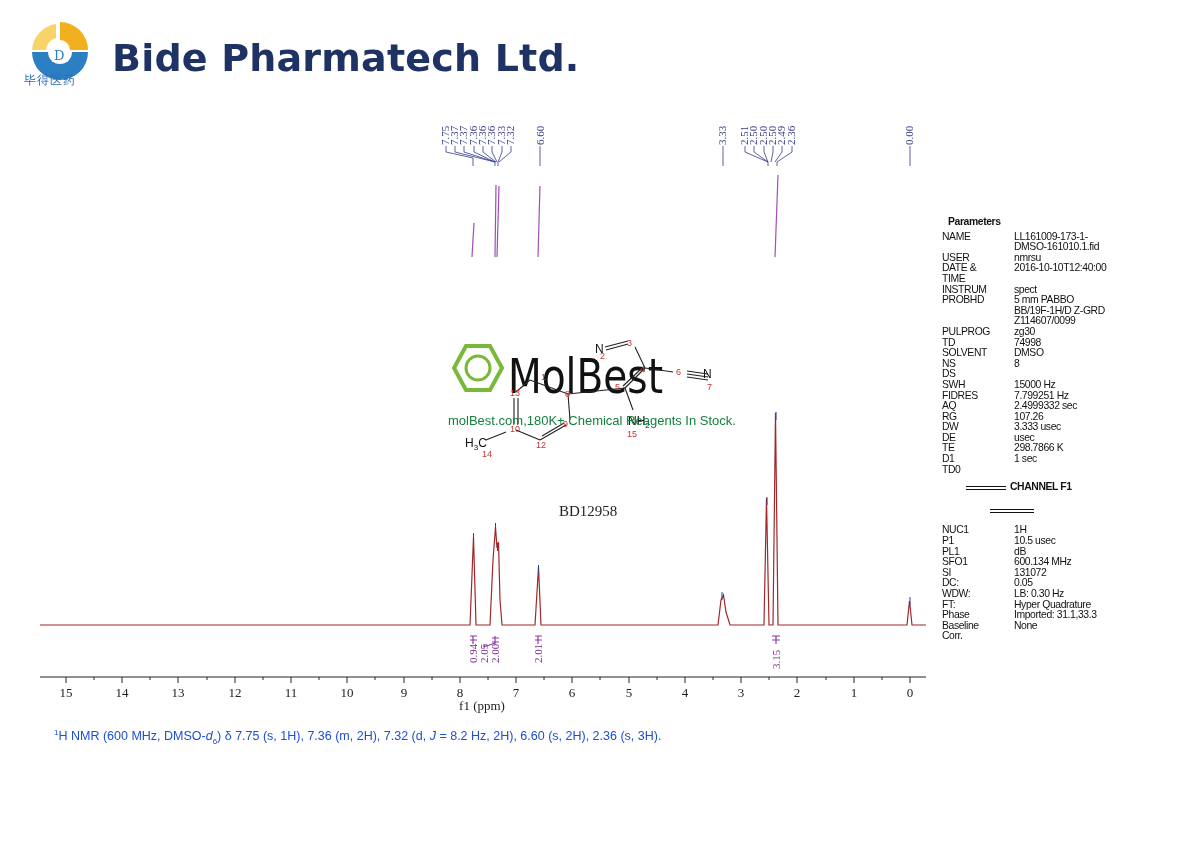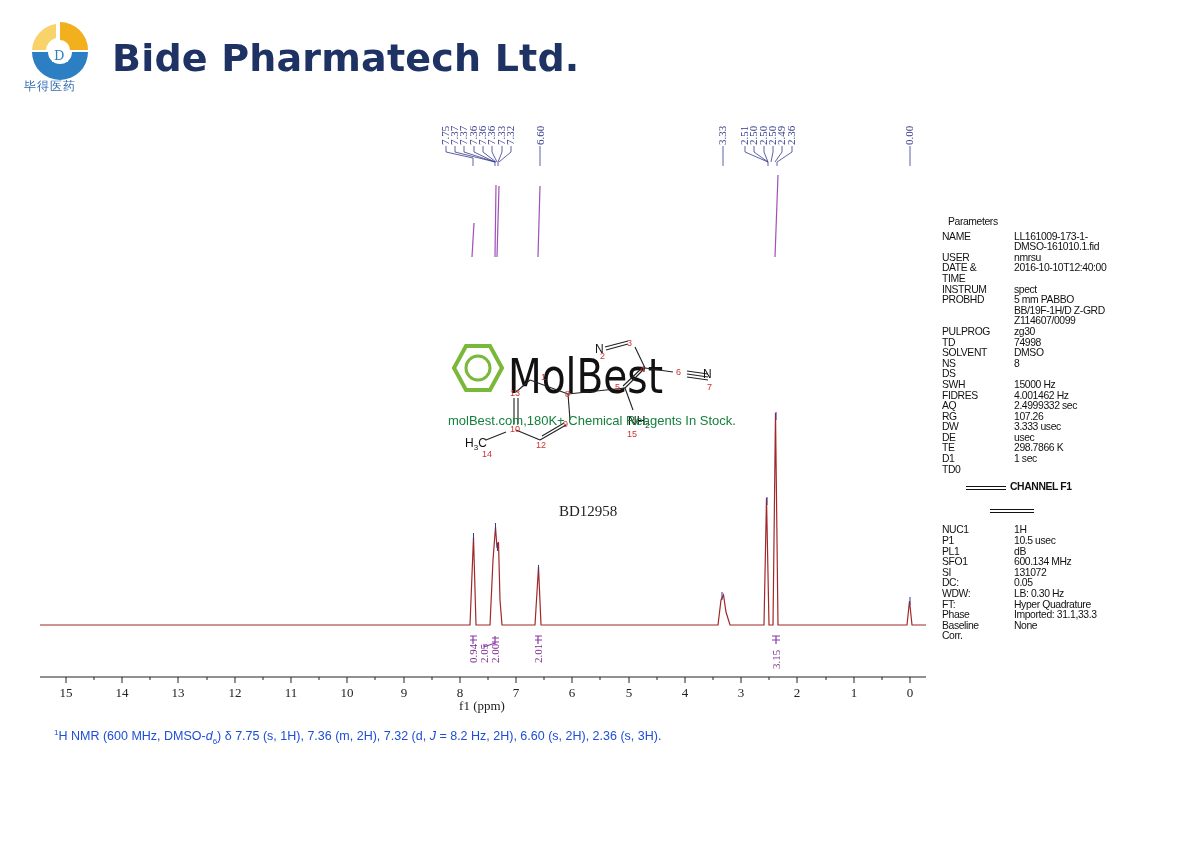--- a/index.html
+++ b/index.html
@@ -1,26 +1,26 @@
 <!DOCTYPE html>
 <html><head>
 <meta charset="utf-8">
 <style>
   html, body { margin:0; padding:0; background:#ffffff; }
   body { width:1190px; height:841px; position:relative; overflow:hidden; font-family:"Liberation Sans", sans-serif; }
   .abs { position:absolute; }
   #logo { left:28px; top:20px; width:70px; height:75px; }
   #company { left:112px; top:36px; font-family:"DejaVu Sans", sans-serif; font-weight:bold; font-size:38px; color:#1f3264; letter-spacing:0.2px; white-space:nowrap; }
-  #logo-cn { left:24px; top:78px; font-size:12px; color:#2e6ab3; letter-spacing:1px; font-family:"DejaVu Serif", serif; }
+  #logo-cn { left:24px; top:72px; font-size:12px; color:#2e6ab3; letter-spacing:1px; font-family:"DejaVu Serif", serif; }
   #spectrum { left:0; top:0; width:1190px; height:841px; }
   .ppm-label { font-family:"Liberation Serif", serif; font-size:11px; fill:#333a8a; }
   .axis-num { font-family:"Liberation Serif", serif; font-size:13px; fill:#222; }
   .integ { font-family:"Liberation Serif", serif; font-size:11px; fill:#7a2a8a; }
   #params { left:942px; top:217px; width:200px; font-size:10.4px; line-height:10.6px; color:#111; letter-spacing:-0.4px; }
-  #params .ptitle { font-weight:normal; margin-left:6px; margin-bottom:4px; }
+  #params .ptitle { font-weight:bold; margin-left:6px; margin-bottom:4px; }
   #params .row { display:flex; }
   #params .k { width:72px; flex:none; }
   #params .v { flex:1; }
   #params .chan { font-weight:bold; margin:7px 0 12px 24px; display:flex; align-items:center; }
   #params .dbl { display:inline-block; border-top:1px solid #111; border-bottom:1px solid #111; height:2px; }
   #footer { left:54px; top:728px; font-family:Liberation Sans, sans-serif; font-size:12.5px; color:#1d4ed8; white-space:nowrap; }
   #footer sup { font-size:8px; }
   #structure { left:440px; top:330px; width:310px; height:150px; }
   #watermark { left:448px; top:413px; font-size:13px; color:#15803d; white-space:nowrap; }
   #bd { left:559px; top:457px; font-family:"Liberation Serif", serif; font-size:15px; color:#222;margin-top:46px; }
@@ -257,21 +257,21 @@
       <div class="row">
         <span class="k">DS</span>
         <span class="v"></span>
       </div>
       <div class="row">
         <span class="k">SWH</span>
         <span class="v">15000 Hz</span>
       </div>
       <div class="row">
         <span class="k">FIDRES</span>
-        <span class="v">4.001462 Hz</span>
+        <span class="v">7.799251 Hz</span>
       </div>
       <div class="row">
         <span class="k">AQ</span>
         <span class="v">2.4999332 sec</span>
       </div>
       <div class="row">
         <span class="k">RG</span>
         <span class="v">107.26</span>
       </div>
       <div class="row">

